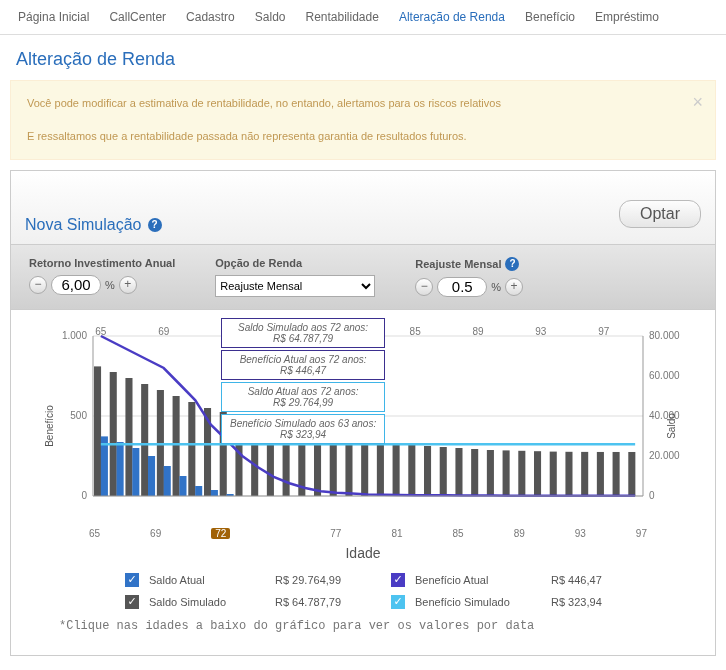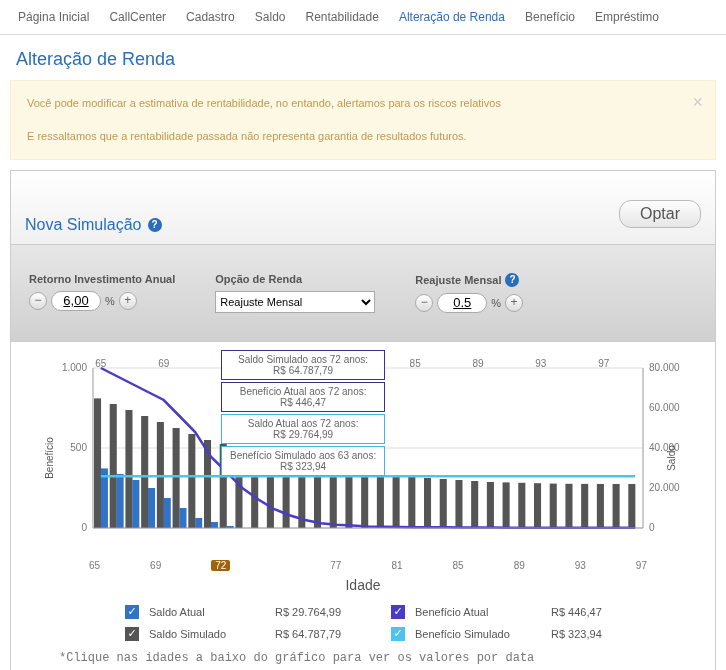--- a/index.html
+++ b/index.html
@@ -9,32 +9,32 @@
 .tab.active { color: #2a6ebb; }
 .page-title { color: #2a6ebb; font-size: 18px; font-weight: normal; padding: 14px 16px 10px; }
 .alert { background: #fcf8e3; border: 1px solid #fbeed5; color: #c09853; padding: 14px 16px; margin: 0 10px 10px; position: relative; font-size: 11px; line-height: 1.5; }
 .alert-close { position: absolute; top: 8px; right: 12px; color: #ccc; font-size: 18px; cursor: pointer; }
 .panel { border: 1px solid #ccc; margin: 10px; }
 .panel-header { display: flex; align-items: center; justify-content: space-between; padding: 10px 14px; background: linear-gradient(#fff,#f0f0f0); }
 .panel-title { color: #2a6ebb; font-size: 16px; font-weight: normal; display: flex; align-items: center; gap: 6px; margin-top: 35px; }
 .help-icon { display: inline-flex; width: 14px; height: 14px; border-radius: 50%; background: #2a6ebb; color: #fff; align-items: center; justify-content: center; font-size: 10px; font-weight: bold; cursor: pointer; }
 .btns { display: flex; gap: 10px; }
 .btn { background: linear-gradient(#fdfdfd,#e6e6e6); border: 1px solid #bbb; border-radius: 12px; padding: 4px 20px; font-size: 16px; color: #555; cursor: pointer; margin-top: 14px; }
-.controls { display: flex; gap: 40px; padding: 28px 18px; background: linear-gradient(#e6e6e6,#d0d0d0); border-top: 1px solid #ccc; border-bottom: 1px solid #ccc; }
+.controls { display: flex; gap: 40px; padding: 12px 18px; background: linear-gradient(#e6e6e6,#d0d0d0); border-top: 1px solid #ccc; border-bottom: 1px solid #ccc; }
 .control-group { display: flex; flex-direction: column; gap: 6px; }
 .control-label { font-size: 11px; font-weight: bold; color: #555; display: flex; align-items: center; gap: 4px; }
 .stepper { display: flex; align-items: center; gap: 4px; }
 .step-btn { width: 18px; height: 18px; border-radius: 50%; background: linear-gradient(#fff,#ddd); border: 1px solid #aaa; color: #666; font-size: 12px; line-height: 14px; text-align: center; cursor: pointer; }
-.step-input { width: 50px; height: 20px; border: 1px solid #aaa; border-radius: 10px; text-align: center; font-size: 13px; background: #fff; text-decoration: underline; }
+.step-input { width: 50px; height: 20px; border: 1px solid #aaa; border-radius: 10px; text-align: center; font-size: 15px; background: #fff; }
 .pct { font-size: 11px; color: #555; }
 select { height: 22px; width: 160px; font-size: 11px; border: 1px solid #aaa; background: #fff; }
 .chart-area { padding: 16px 24px 8px; position: relative; }
 .chart-svg { width: 100%; height: 200px; display: block; }
 .tooltip-stack { position: absolute; left: 210px; top: 8px; display: flex; flex-direction: column; gap: 2px; }
-.tt { border: 1px solid; background: #fff; padding: 3px 8px; font-size: 10px; text-align: center; white-space: nowrap; }
+.tt { border: 1px solid; background: #fff; padding: 3px 8px; font-size: 10px; text-align: center; white-space: nowrap; font-style: italic; }
 .tt-navy { border-color: #3b2f8f; }
 .tt-cyan { border-color: #3fb5e8; }
 .axis-lbl { font-size: 10px; fill: #777; }
 .axis-title-y { font-size: 10px; fill: #555; }
 .age-ticks { display: flex; justify-content: space-between; padding: 0 44px 0 54px; font-size: 10px; color: #777; margin-top: 2px; }
 .age-tick-sel { background: #a16207; color: #fff; padding: 0 4px; border-radius: 2px; }
 .x-title { text-align: center; font-size: 14px; color: #555; margin: 6px 0 12px; }
 .legend { display: grid; grid-template-columns: 18px 120px 110px 18px 130px 90px; row-gap: 8px; column-gap: 6px; padding: 0 90px 10px; font-size: 11px; color: #555; align-items: center; }
 .sw { width: 14px; height: 14px; display: inline-flex; align-items: center; justify-content: center; color: #fff; font-size: 11px; }
 .sw-blue { background: #3173c7; }

